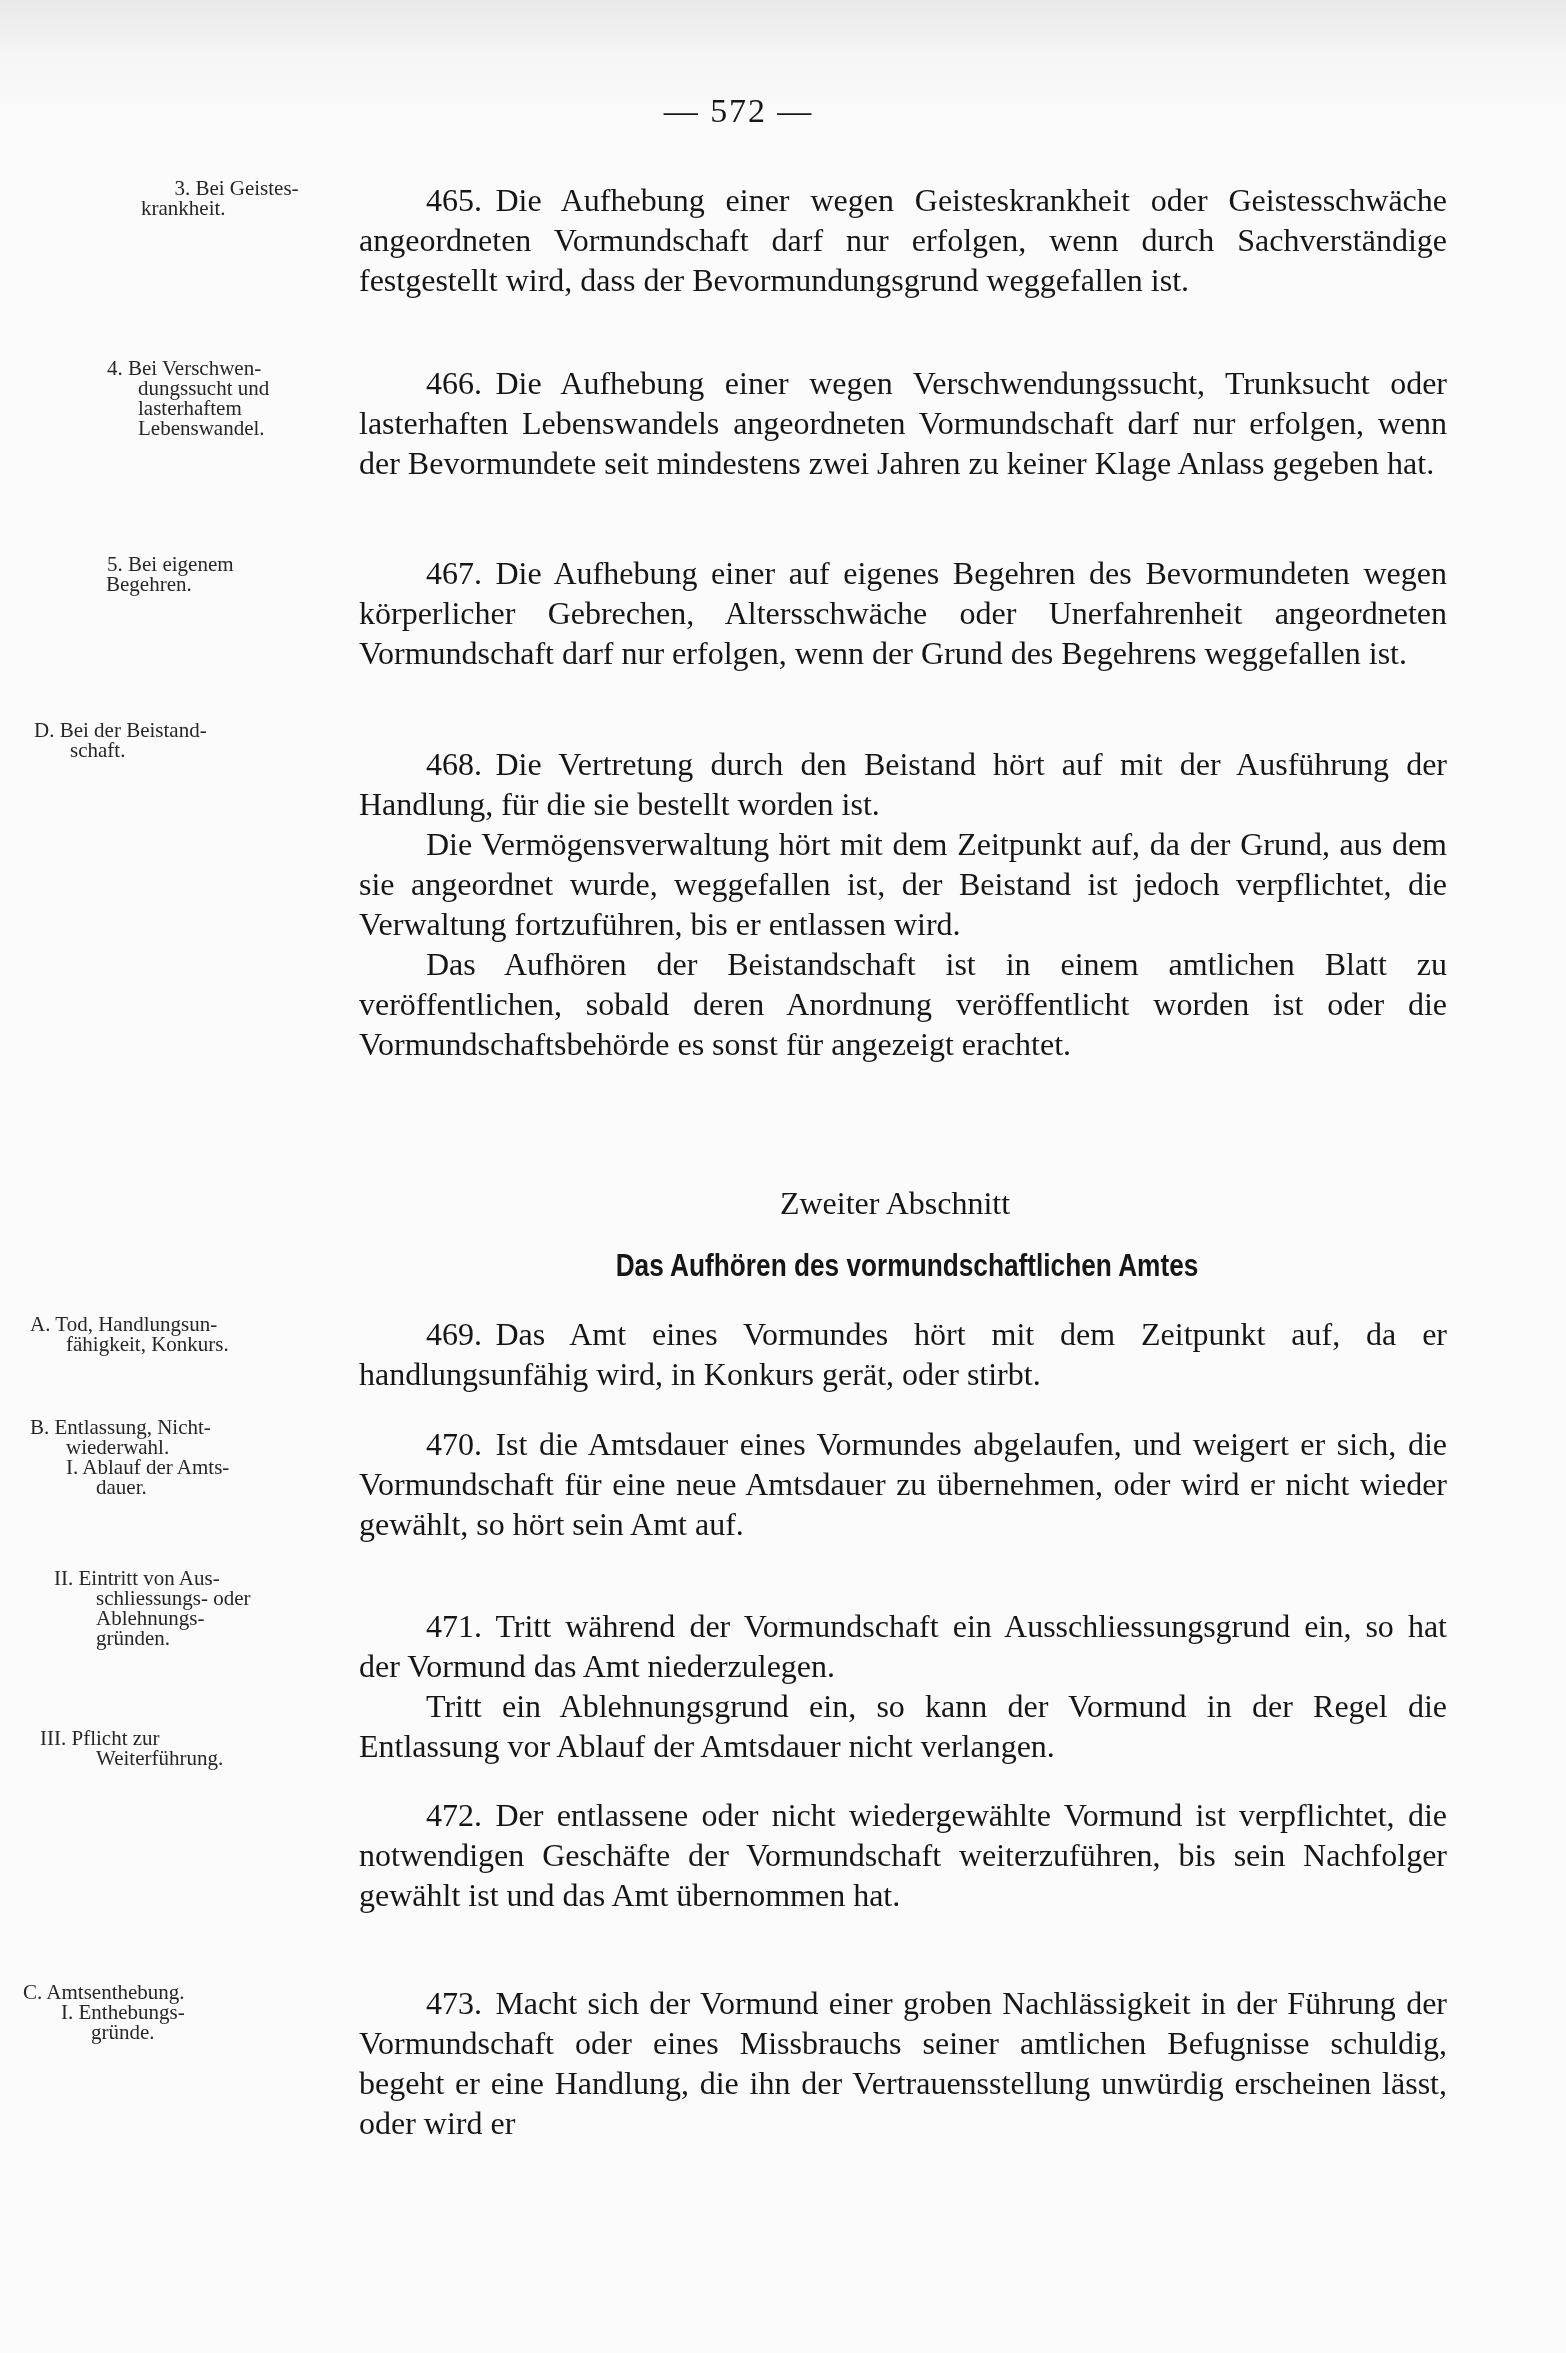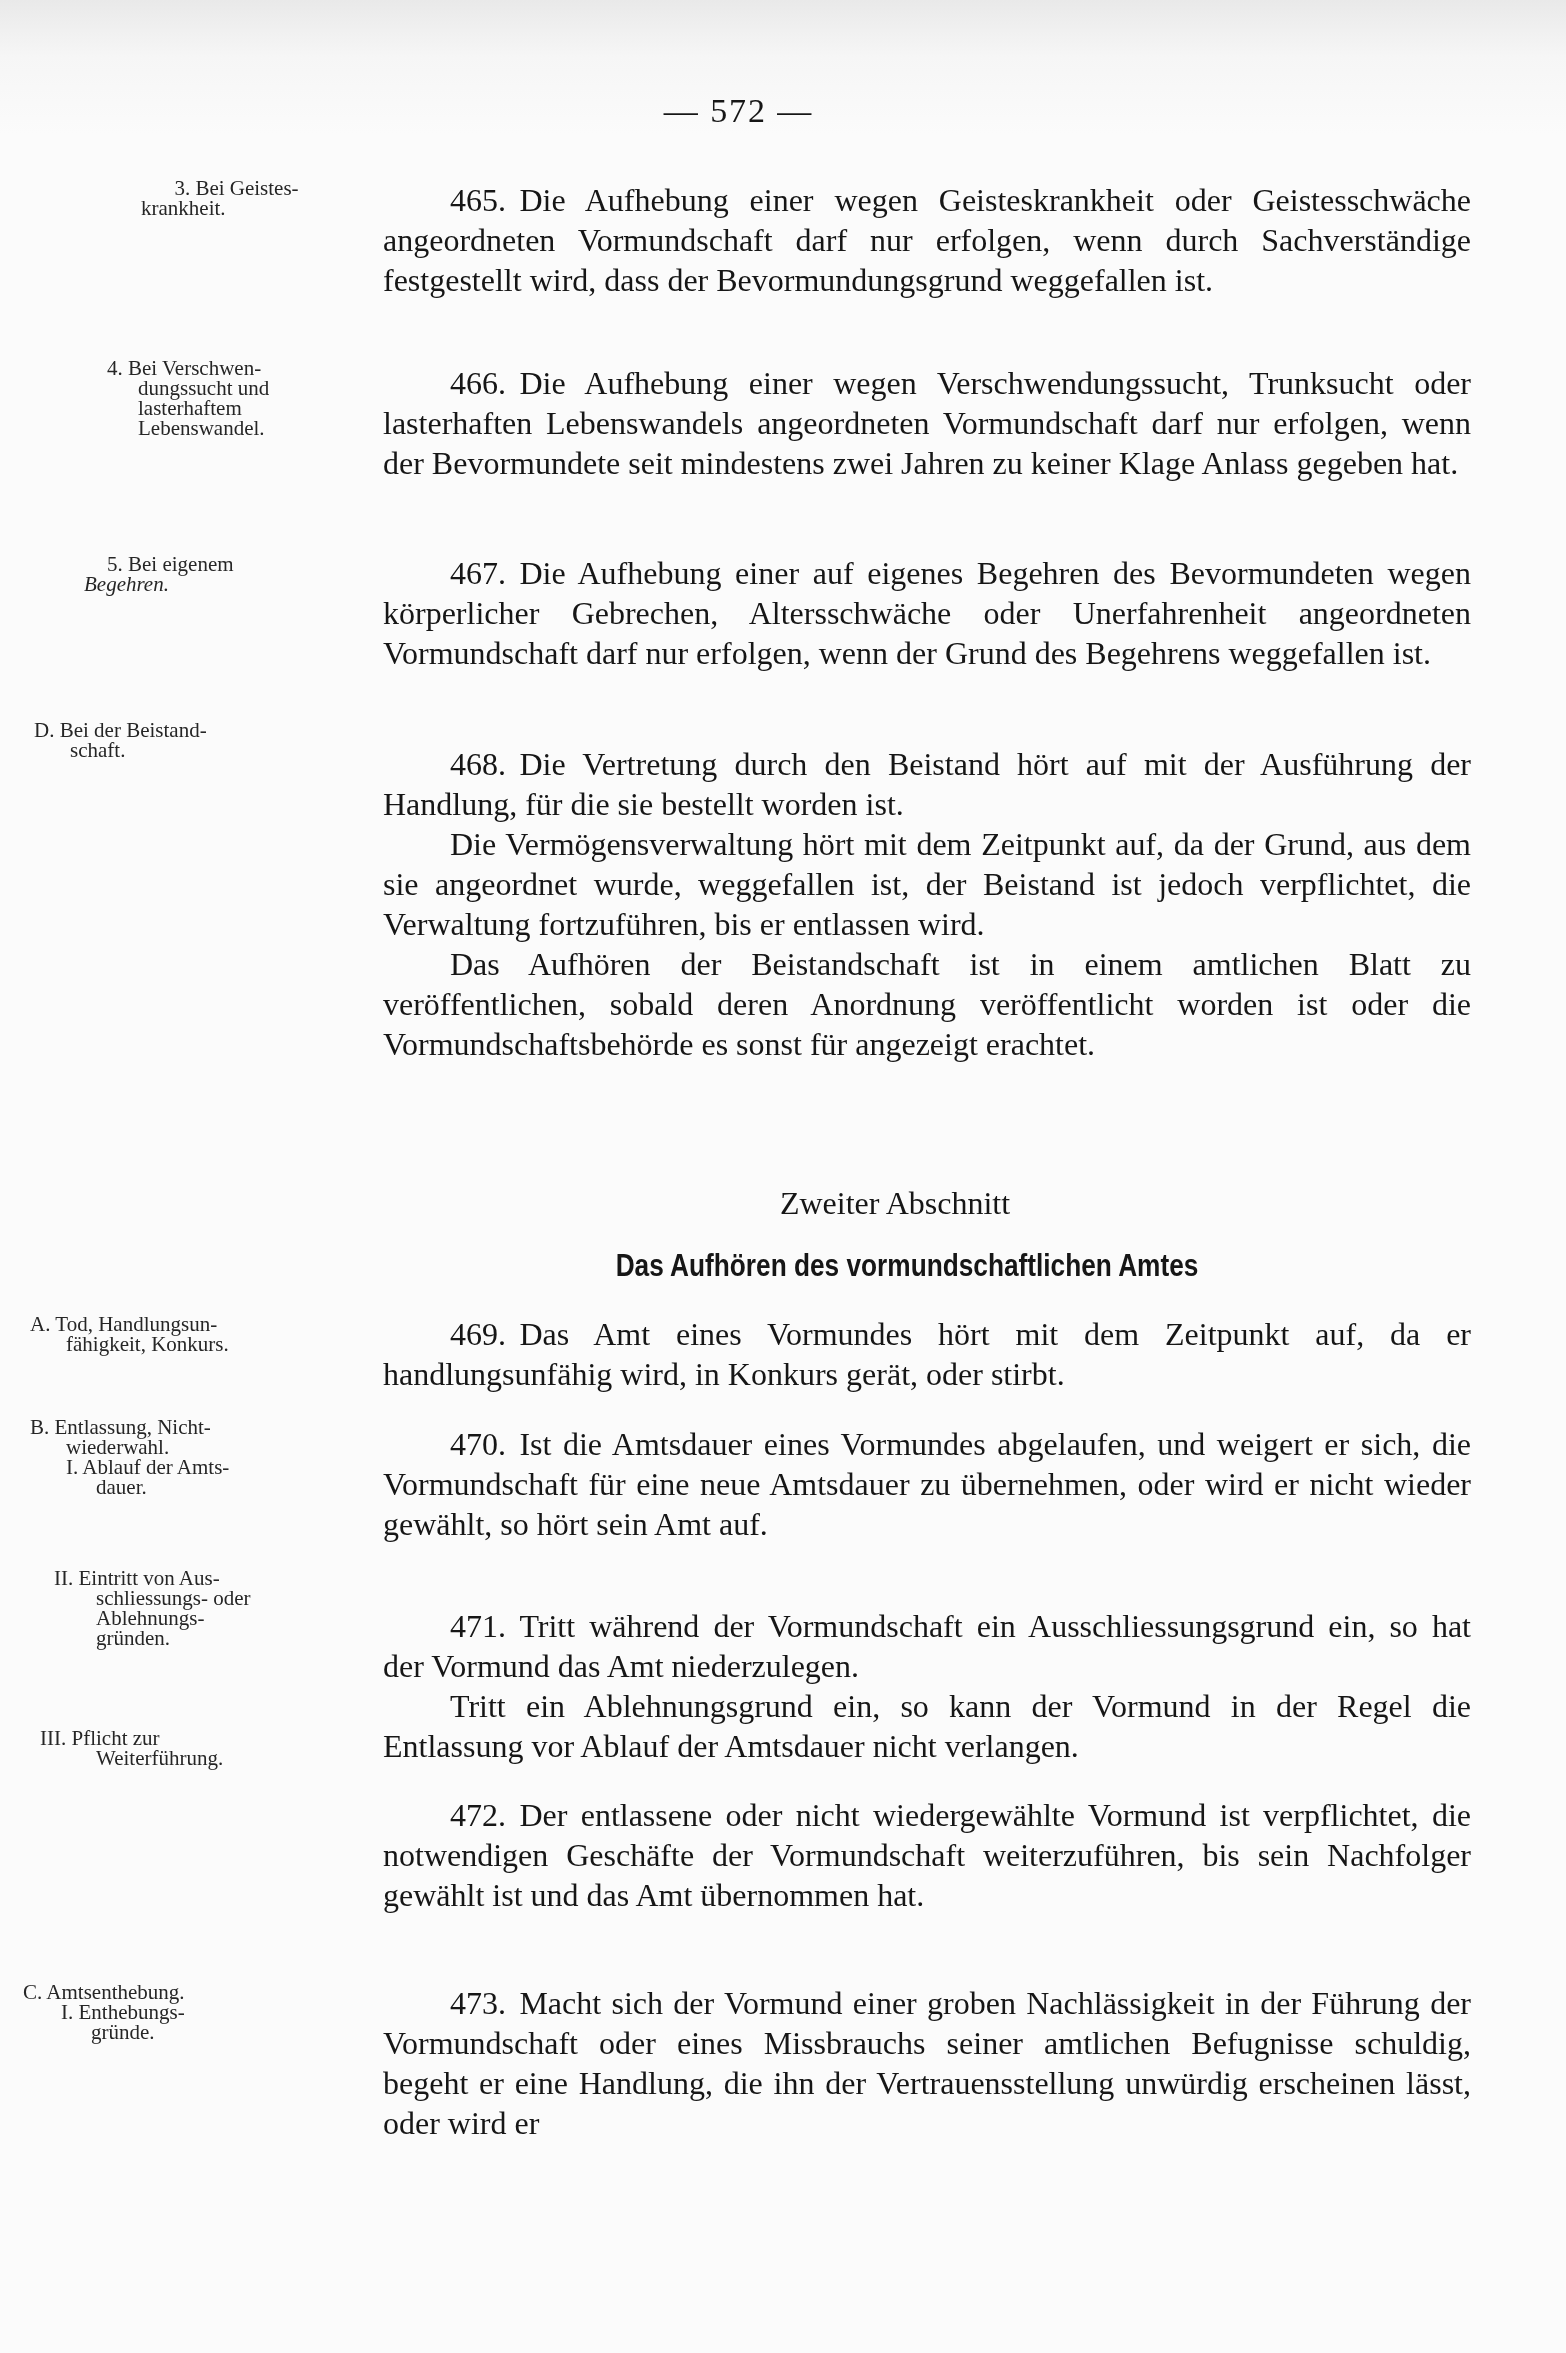--- a/index.html
+++ b/index.html
@@ -13,21 +13,21 @@
   .page-number {
     position: absolute; top: 92px; left: 0; width: 1477px; text-align: center;
     font-size: 34px; letter-spacing: 1.9px;
   }
   .side {
     position: absolute; left: 0; width: 344px;
     font-size: 21px; line-height: 20px; color: #262626;
   }
   .side .ln { display: block; white-space: nowrap; }
   .main {
-    position: absolute; left: 383px; width: 1088px;
+    position: absolute; left: 359px; width: 1088px;
     font-size: 32px; line-height: 40px; text-align: justify;
     font-stretch: condensed;
   }
   .main p { margin: 0; text-indent: 67px; text-align: justify; text-align-last: left; }
   .main p .num { margin-right: 13.4px; }
   .main p + p { margin-top: 0; }
   .section-label {
     position: absolute; left: 351px; width: 1088px; text-align: center;
     font-size: 32px;
   }
@@ -49,21 +49,21 @@
 
 <div class="side" style="top:358px;">
   <span class="ln" style="padding-left:107px;">4. Bei Verschwen-</span>
   <span class="ln" style="padding-left:138px;">dungssucht und</span>
   <span class="ln" style="padding-left:138px;">lasterhaftem</span>
   <span class="ln" style="padding-left:138px;">Lebenswandel.</span>
 </div>
 
 <div class="side" style="top:554px;">
   <span class="ln" style="padding-left:107px;">5. Bei eigenem</span>
-  <span class="ln" style="padding-left:84px;font-style:italic;">Begehren.</span>
+  <span class="ln" style="padding-left:106px;">Begehren.</span>
 </div>
 
 <div class="side" style="top:720px;">
   <span class="ln" style="padding-left:34px;">D. Bei der Beistand-</span>
   <span class="ln" style="padding-left:70px;">schaft.</span>
 </div>
 
 <div class="side" style="top:1314px;">
   <span class="ln" style="padding-left:30px;">A. Tod, Handlungsun-</span>
   <span class="ln" style="padding-left:66px;">fähigkeit, Konkurs.</span>

